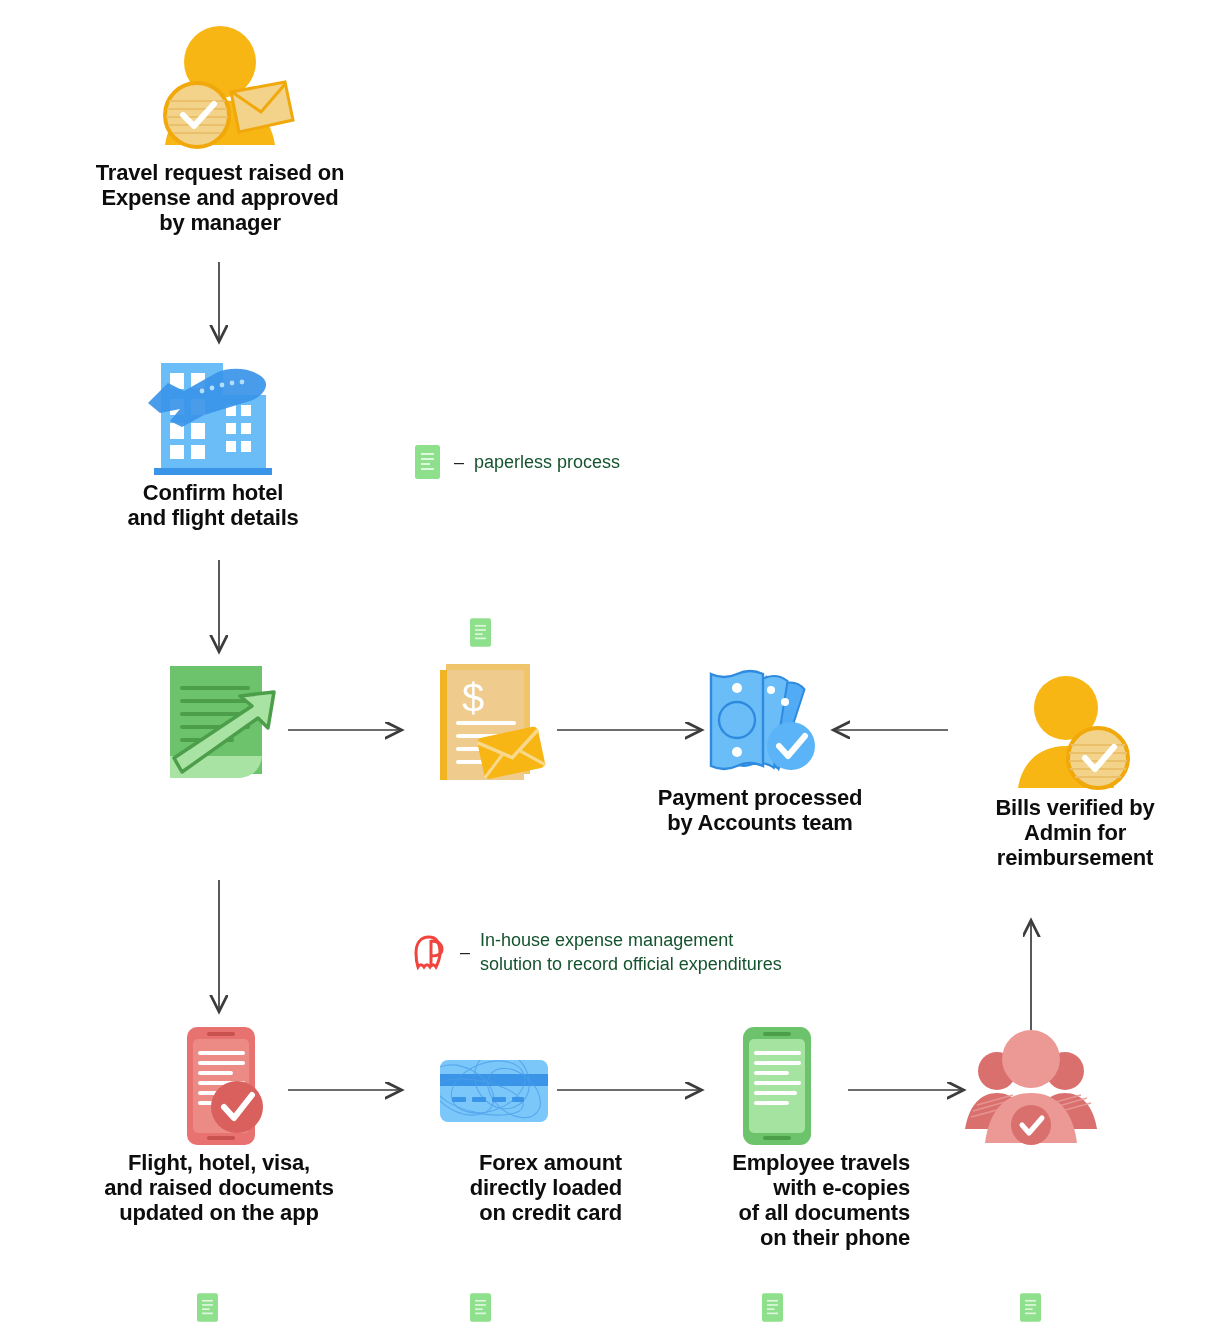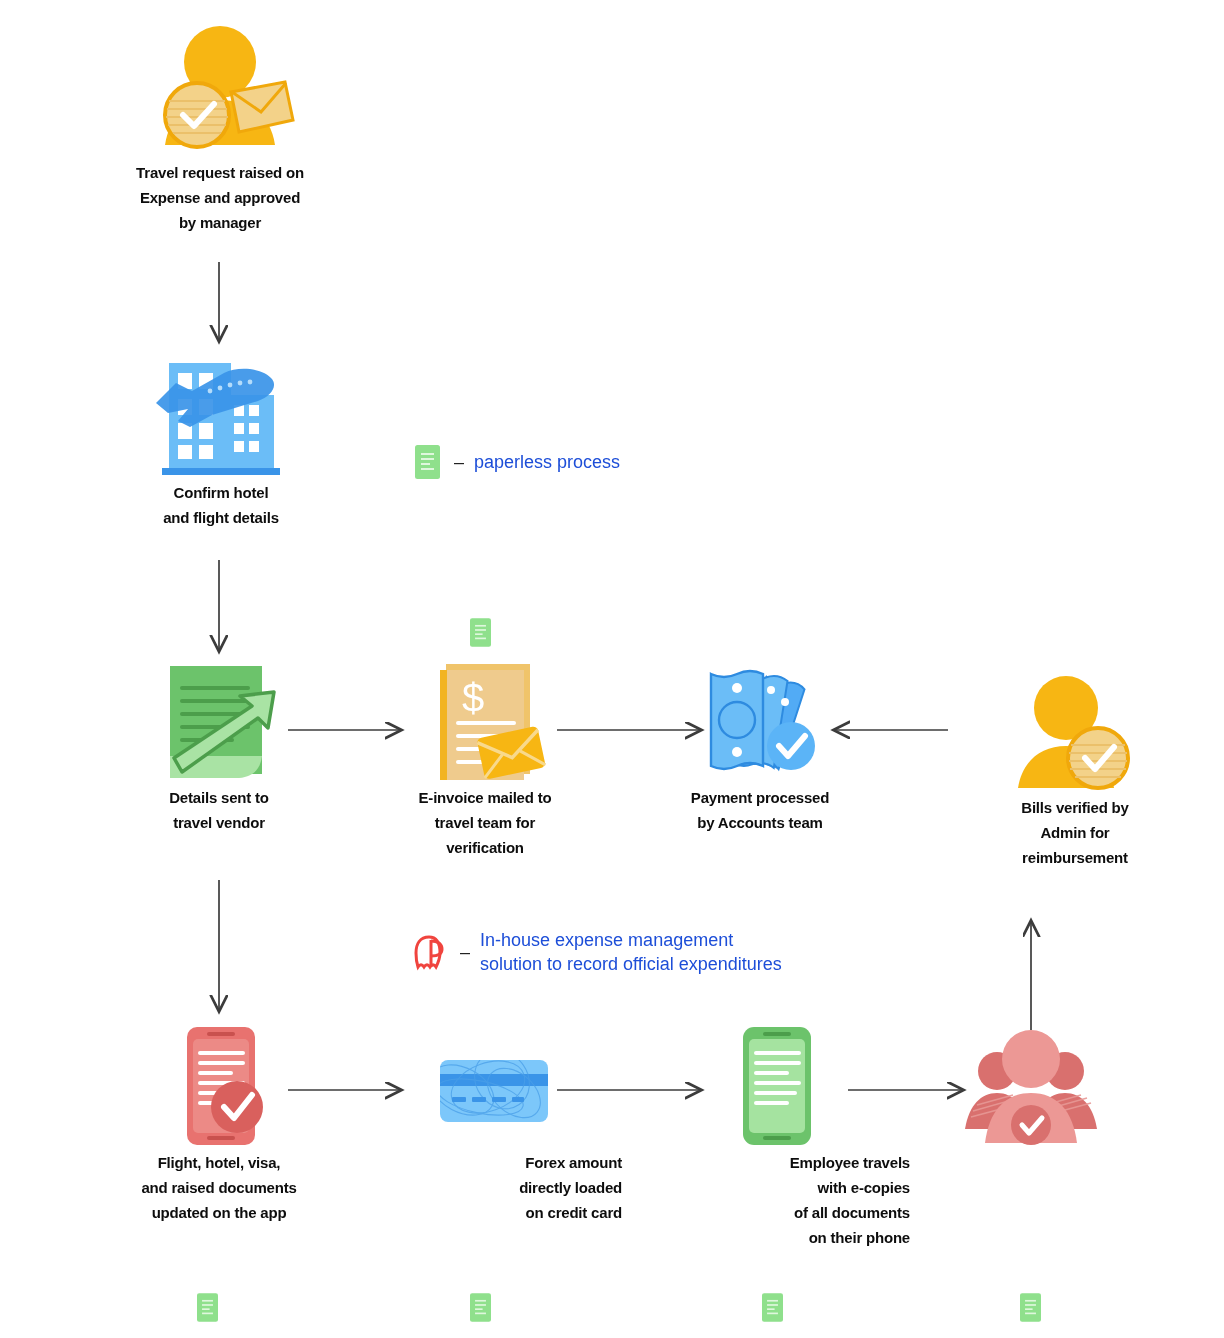--- a/index.html
+++ b/index.html
@@ -23,40 +23,40 @@
   .node {
     position: absolute;
     text-align: center;
   }
   .node-icon {
     display: block;
     margin: 0 auto;
   }
   .node-label {
     font-weight: bold;
-    font-size: 15px;
+    font-size: 22px;
     line-height: 25px;
     letter-spacing: -0.2px;
     color: #0d0d0d;
     white-space: pre-line;
   }
   .legend {
     position: absolute;
     display: flex;
     align-items: center;
   }
   .legend-dash {
     font-size: 18px;
     color: #222222;
     margin: 0 10px 0 14px;
   }
   .legend-text {
     font-size: 18px;
     line-height: 24px;
-    color: #1d4ed8;
+    color: #14532d;
     white-space: pre-line;
   }
   .arrow-layer {
     position: absolute;
     left: 0;
     top: 0;
     width: 1224px;
     height: 1338px;
     pointer-events: none;
   }
@@ -103,21 +103,21 @@
           <line x1="33" y1="105" x2="91" y2="105"></line>
         <line x1="38" y1="113" x2="86" y2="113"></line>
       </g>
       <path d="M48 95 L59 106 L79 84" fill="none" stroke="#FFFFFF" stroke-width="6" stroke-linecap="round" stroke-linejoin="round"></path>
     </svg>
     <div class="node-label">Travel request raised on
 Expense and approved
 by manager</div>
   </div>
 
-  <div class="node" style="left:86px; top:355px; width:270px;">
+  <div class="node" style="left:78px; top:355px; width:270px;">
     <svg class="node-icon" width="135" height="125" viewBox="0 0 135 125">
       <rect x="15" y="8" width="62" height="105" fill="#6BBDF7"></rect>
       <rect x="72" y="40" width="48" height="73" fill="#6BBDF7"></rect>
       <g fill="#FFFFFF">
         <rect x="24" y="18" width="14" height="16"></rect>
           <rect x="45" y="18" width="14" height="16"></rect>
         <rect x="24" y="44" width="14" height="16"></rect>
           <rect x="45" y="44" width="14" height="16"></rect>
         <rect x="24" y="68" width="14" height="16"></rect>
           <rect x="45" y="68" width="14" height="16"></rect>
@@ -176,45 +176,40 @@
       <path d="M18 96 L110 96 C108 112 98 118 84 118 L18 118 Z" fill="#A9E3A4"></path>
       <g stroke="#4C9E4B" stroke-width="4" stroke-linecap="round">
         <line x1="30" y1="28" x2="96" y2="28"></line>
           <line x1="30" y1="41" x2="96" y2="41"></line>
         <line x1="30" y1="54" x2="96" y2="54"></line>
           <line x1="30" y1="67" x2="96" y2="67"></line>
         <line x1="30" y1="80" x2="80" y2="80"></line>
       </g>
       <path d="M22 98 L100 46 L88 36 L122 32 L116 68 L106 58 L30 112 Z" fill="#A9E3A4" stroke="#4C9E4B" stroke-width="3.5" stroke-linejoin="round"></path>
     </svg>
-    <div class="node-label">Details sent to
-travel vendor</div>
   </div>
 
   <div class="node" style="left:350px; top:660px; width:270px;">
     <svg class="node-icon" width="135" height="125" viewBox="0 0 135 125">
       <rect x="28" y="4" width="84" height="110" fill="#F0C46A"></rect>
       <rect x="22" y="10" width="84" height="110" fill="#EFCB8D"></rect>
       <rect x="22" y="10" width="7" height="110" fill="#F2B422"></rect>
       <text x="44" y="52" font-family="'Liberation Sans', sans-serif" font-size="40" fill="#FFFFFF" font-weight="300">$</text>
       <g stroke="#FFFFFF" stroke-width="4" stroke-linecap="round">
         <line x1="40" y1="63" x2="96" y2="63"></line>
           <line x1="40" y1="76" x2="96" y2="76"></line>
         <line x1="40" y1="89" x2="86" y2="89"></line>
           <line x1="40" y1="102" x2="90" y2="102"></line>
       </g>
       <g transform="rotate(-12 92 92)">
         <rect x="62" y="72" width="62" height="42" rx="5" fill="#F7B613"></rect>
         <path d="M62 76 L93 98 L124 76" fill="none" stroke="#F8D98C" stroke-width="3.5"></path>
         <path d="M62 112 L84 93 M124 112 L102 93" fill="none" stroke="#F8D98C" stroke-width="3"></path>
       </g>
     </svg>
-    <div class="node-label">E-invoice mailed to
-travel team for
-verification</div>
   </div>
 
   <div class="node" style="left:625px; top:660px; width:270px;">
     <svg class="node-icon" width="135" height="125" viewBox="0 0 135 125">
       <g transform="rotate(18 70 60)">
         <rect x="60" y="18" width="40" height="84" rx="4" fill="#52ABF5"></rect>
         <path d="M60 18 q10 6 20 0 q10 -6 20 0 v84 q-10 -6 -20 0 q-10 6 -20 0 Z" fill="#52ABF5" stroke="#2E8BE0" stroke-width="2"></path>
       </g>
       <g transform="rotate(9 60 60)">
         <path d="M44 16 q11 6 22 0 q11 -6 22 0 v88 q-11 -6 -22 0 q-11 6 -22 0 Z" fill="#6BBDF7" stroke="#2E8BE0" stroke-width="2"></path>

